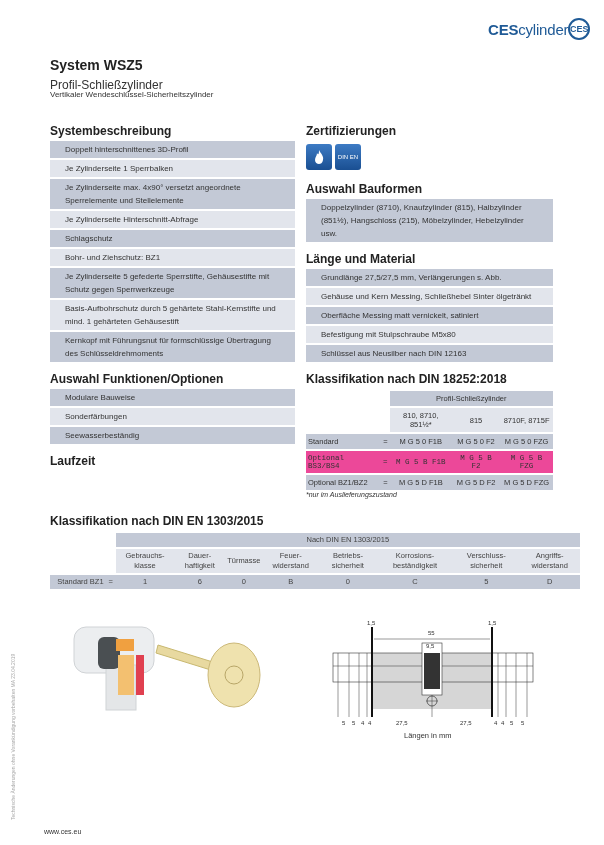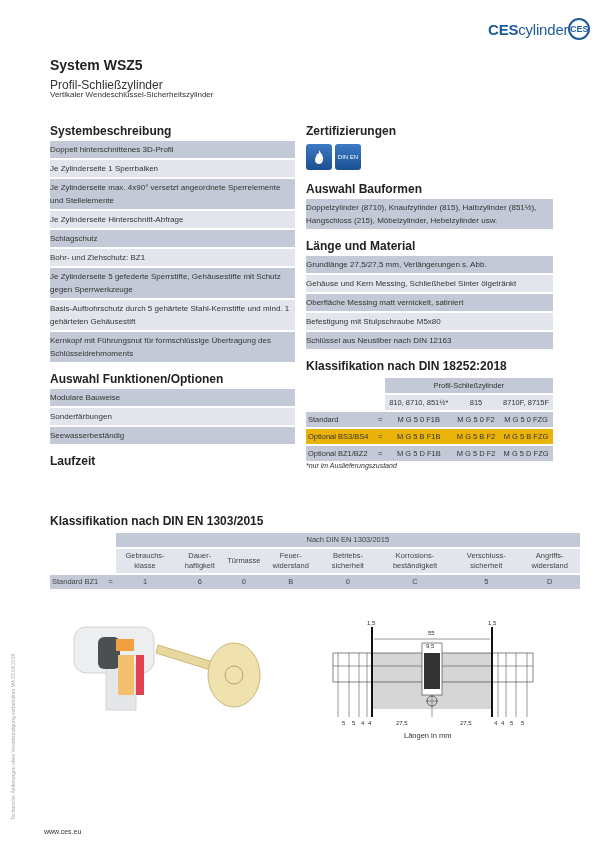--- a/index.html
+++ b/index.html
@@ -14,52 +14,52 @@
 
   .title { position: absolute; left: 50px; top: 57px; font-size: 14px; font-weight: bold; color: #222; text-align: center; }
   .subtitle { position: absolute; left: 50px; top: 78px; font-size: 12px; color: #333; }
   .tagline { position: absolute; left: 50px; top: 90px; font-size: 8px; color: #333; }
 
   .section-h { font-size: 12px; font-weight: bold; color: #222; margin-bottom: 3px; }
   .col { position: absolute; }
   .col-left { left: 50px; top: 124px; width: 245px; }
   .col-right { left: 306px; top: 124px; width: 247px; }
 
-  .rows .row { font-size: 8px; line-height: 13px; padding: 2px 0; color: #333; margin-bottom: 2px; }
+  .rows .row { font-size: 8px; line-height: 13px; padding: 2px 15px; color: #333; margin-bottom: 2px; }
   .rows .row:nth-child(odd) { background: #c3c9d6; }
   .rows .row:nth-child(even) { background: #e2e5ec; }
 
   .gap { height: 8px; }
 
   .certs { display: flex; gap: 3px; margin: 6px 0 12px 0; }
   .cert { width: 26px; height: 26px; border-radius: 3px; background: linear-gradient(#3d7bc4, #1a4f92);
     color: #fff; font-size: 6px; display: flex; align-items: center; justify-content: center; text-align: center; line-height: 7px; }
 
   .single { background: #c3c9d6 !important; }
 
   
   table { border-collapse: separate; border-spacing: 0 2px; }
   .t18252 { width: 247px; font-size: 7.5px; color: #333; }
   .t18252 td, .t18252 th { padding: 3px 2px; text-align: center; font-weight: normal; }
   .t18252 .hdr-main { background: #c3c9d6; }
   .t18252 .hdr-sub { background: #e2e5ec; }
   .t18252 .lbl { text-align: left; background: #c3c9d6; }
   .t18252 .eq { background: #c3c9d6; }
   .t18252 .odd td { background: #c3c9d6; }
-  .t18252 .even td { background: #eab308; }
+  .t18252 .even td { background: #ec4899; font-family: Liberation Mono, monospace; }
   .foot { font-size: 7px; font-style: italic; color: #333; margin-top: -1px; }
 
   
   .sec1303 { position: absolute; left: 50px; top: 514px; width: 530px; }
   .t1303 { width: 530px; font-size: 7.5px; color: #444; }
   .t1303 td, .t1303 th { padding: 2px 2px; text-align: center; font-weight: normal; line-height: 10px; }
   .t1303 .hdr-main { background: #c3c9d6; }
   .t1303 .hdr-sub { background: #e2e5ec; }
   .t1303 .data td { background: #c3c9d6; }
-  .t1303 .lbl { text-align: left; }
+  .t1303 .lbl { text-align: right; }
 
   
   .product { position: absolute; left: 66px; top: 615px; width: 210px; height: 130px; }
   .diagram { position: absolute; left: 326px; top: 617px; width: 210px; height: 125px; }
   .diagram-caption { position: absolute; left: 404px; top: 731px; font-size: 7.5px; color: #333; }
 
   .side-note { position: absolute; left: 10px; top: 820px; transform-origin: left top; transform: rotate(-90deg);
     font-size: 5px; color: #aaa; white-space: nowrap; width: 220px; }
   .footer-url { position: absolute; left: 44px; top: 828px; font-size: 7px; color: #333; }
 </style>

